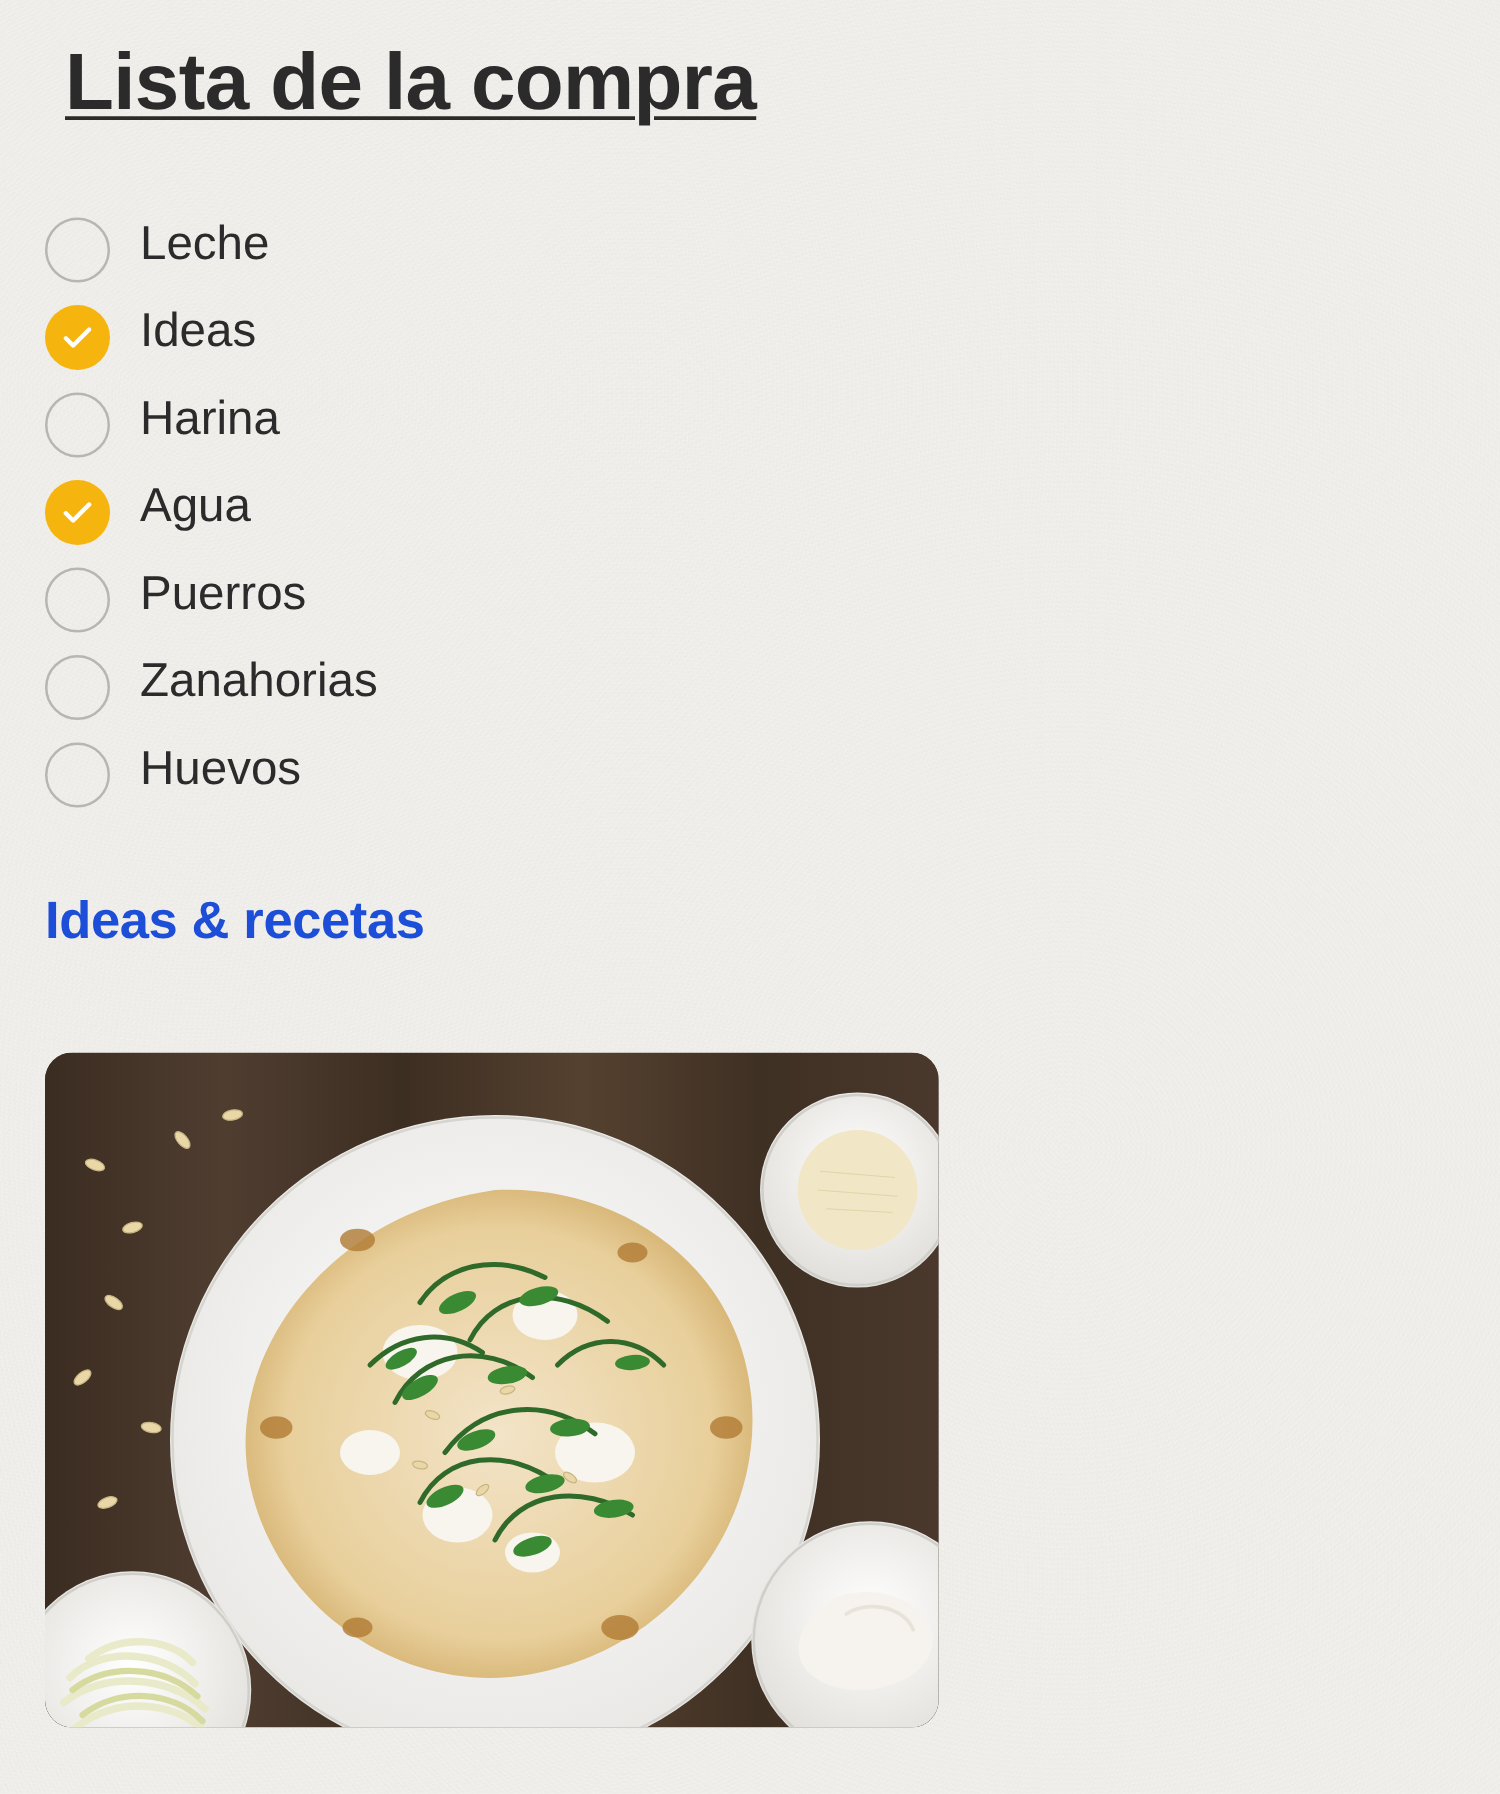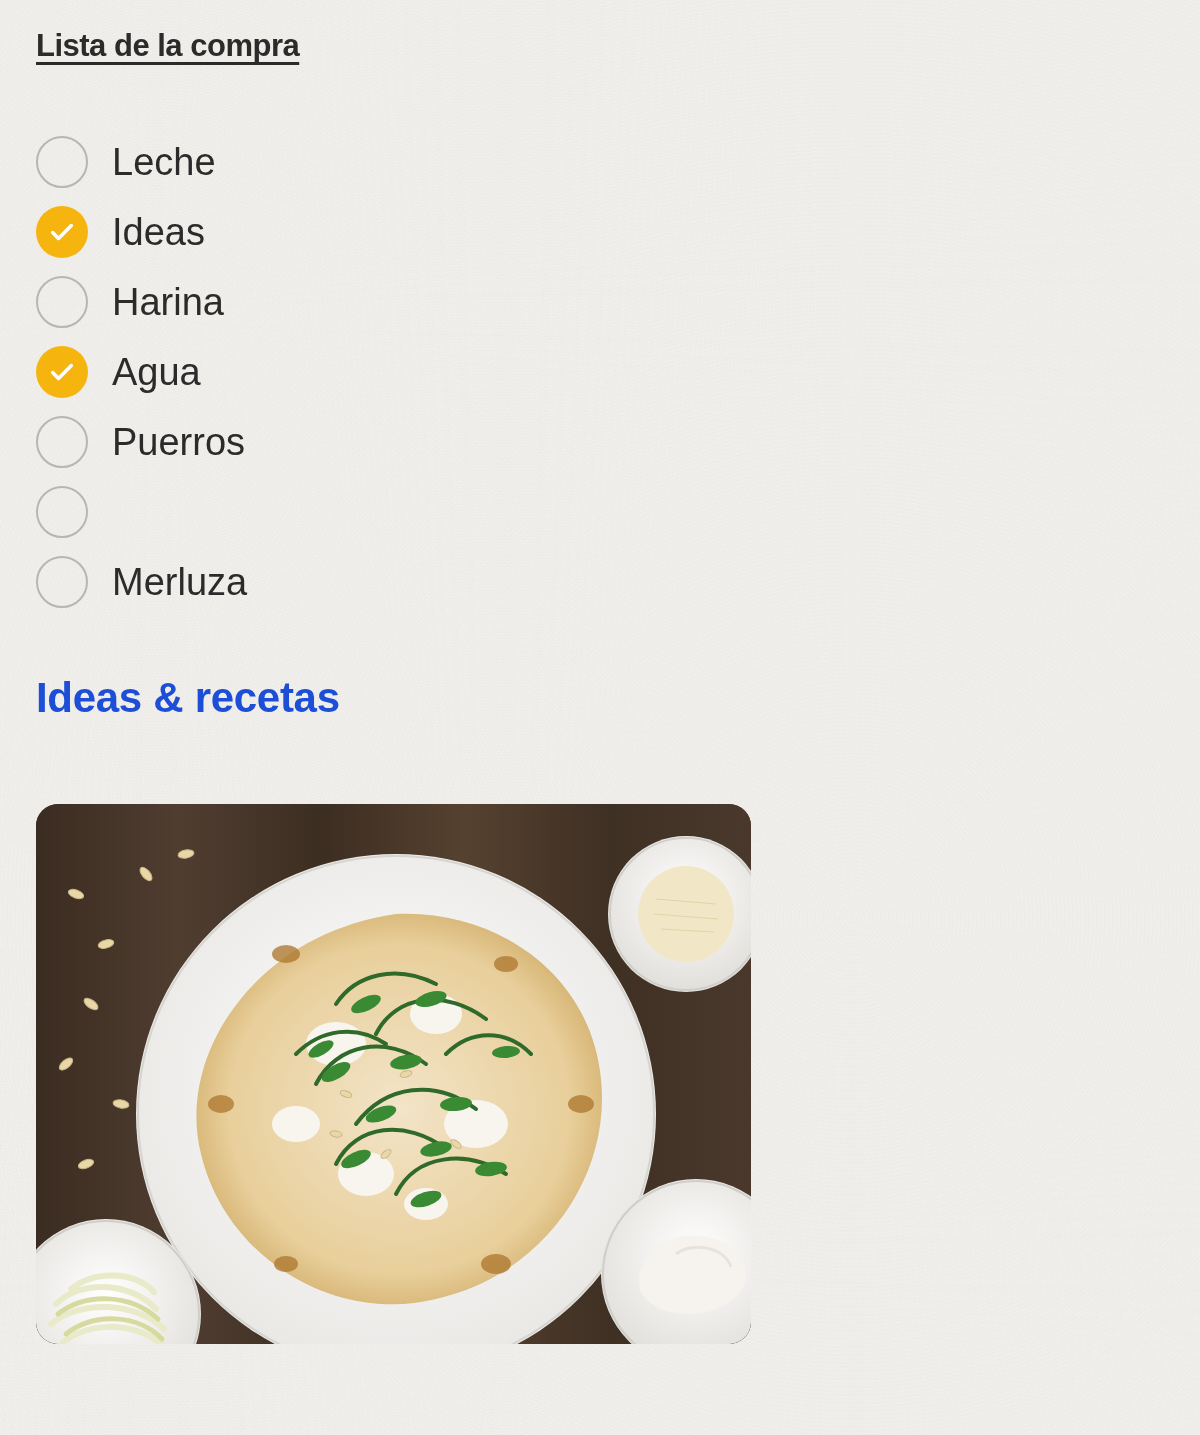--- a/index.html
+++ b/index.html
@@ -25,38 +25,37 @@
     pointer-events: none;
     z-index: 0;
   }
   .page {
     position: relative;
     z-index: 1;
     padding: 28px 36px 0 36px;
     box-sizing: border-box;
   }
   h1.title {
-    margin: 0 0 72px 0;
-    font-size: 31px;
+    margin: 0 0 72px 16px;
+    font-size: 64px;
     font-weight: 800;
     letter-spacing: -0.5px;
     text-decoration: underline;
     text-underline-offset: 6px;
     text-decoration-thickness: 3px;
     color: #2b2b2b;
   }
   .checklist {
     display: flex;
     flex-direction: column;
     gap: 18px;
     margin-bottom: 66px;
   }
   .item {
     display: flex;
-    align-items: center;
     gap: 24px;
   }
   .check {
     width: 52px;
     height: 52px;
     border-radius: 50%;
     border: 2px solid #b7b6b2;
     box-sizing: border-box;
     display: flex;
     align-items: center;
@@ -147,27 +146,28 @@
       <button class="check">
         
       </button>
       <span class="item-label">Puerros</span>
     </div>
 
     <div class="item">
       <button class="check">
         
       </button>
-    </div>
-
-    <div class="item">
-      <button class="check">
-        
-      </button>
-      <span class="item-label">Merluza</span>
+      <span class="item-label">Zanahorias</span>
+    </div>
+
+    <div class="item">
+      <button class="check">
+        
+      </button>
+      <span class="item-label">Huevos</span>
     </div>
 
   </div>
 
   <h2 class="subhead">Ideas &amp; recetas</h2>
 
   <div class="photo-card">
 
     <svg viewBox="0 0 715 540" preserveAspectRatio="xMidYMid slice">
 

